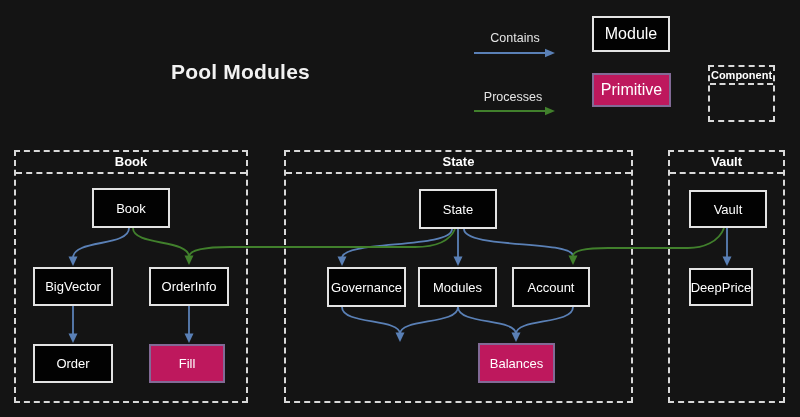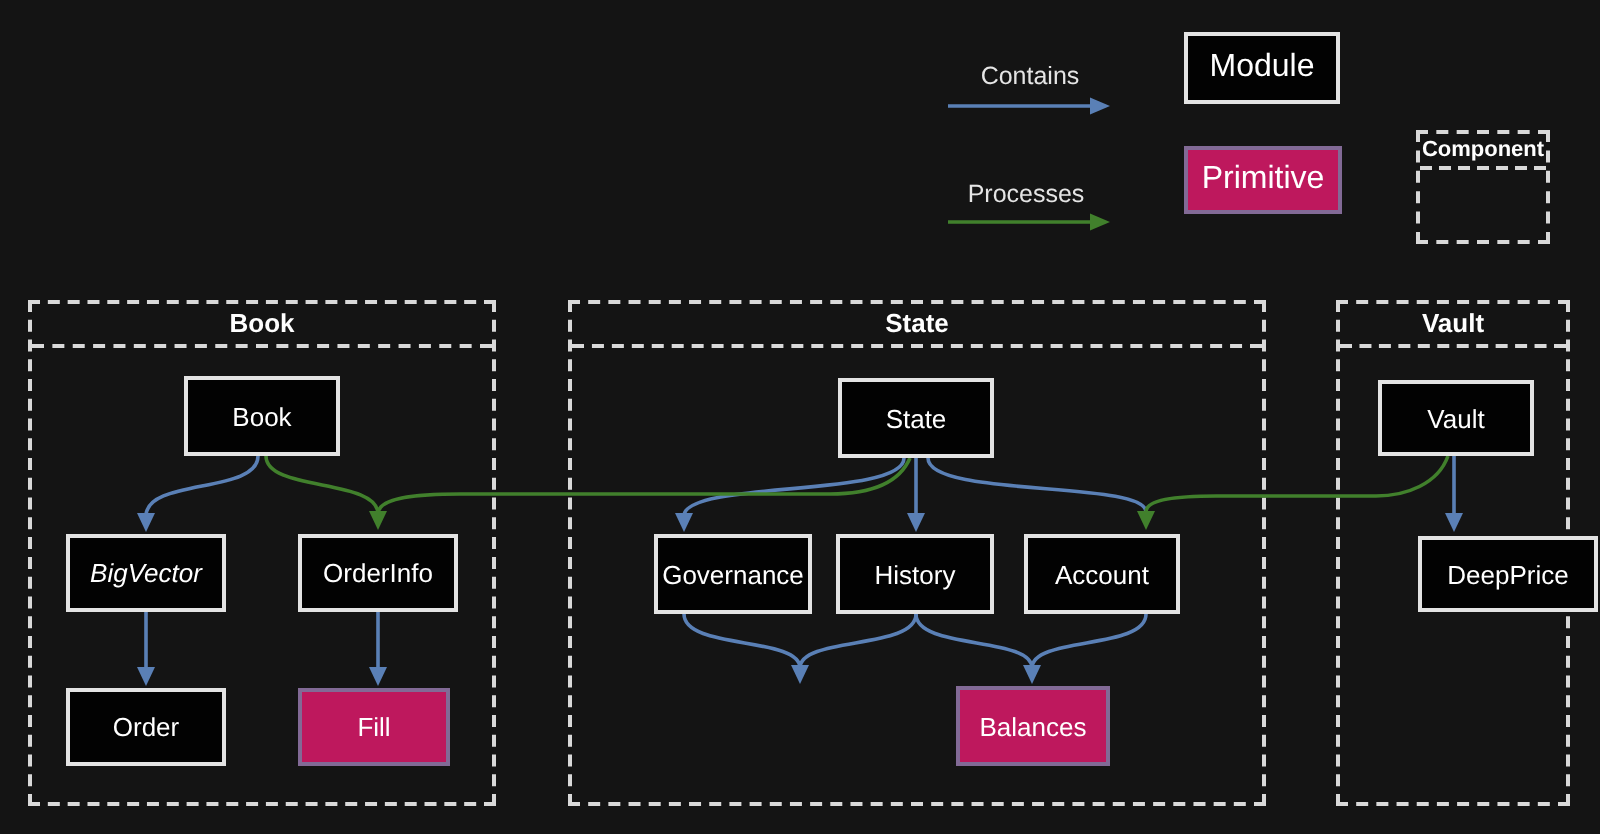--- a/index.html
+++ b/index.html
@@ -41,43 +41,44 @@
     font-weight:bold;font-size:13px;text-align:center;box-sizing:border-box;
   }
   .g-book{left:14px;top:150px;width:234px;height:253px;}
   .g-state{left:284px;top:150px;width:349px;height:253px;}
   .g-vault{left:668px;top:150px;width:117px;height:253px;}
   .node{
     position:absolute;display:flex;align-items:center;justify-content:center;
     font-size:13px;color:#fff;box-sizing:border-box;z-index:3;
   }
   .n-book{left:92px;top:188px;width:78px;height:40px;}
-  .n-bigvector{left:33px;top:267px;width:80px;height:39px;font-style:italic;}
+  .n-bigvector{left:33px;top:267px;width:80px;height:39px;}
   .n-orderinfo{left:149px;top:267px;width:80px;height:39px;}
   .n-order{left:33px;top:344px;width:80px;height:39px;}
   .n-fill{left:149px;top:344px;width:76px;height:39px;}
   .n-state{left:419px;top:189px;width:78px;height:40px;}
   .n-governance{left:303px;top:267px;width:79px;height:40px;margin-left:24px;}
   .n-history{left:418px;top:267px;width:79px;height:40px;}
   .n-account{left:512px;top:267px;width:78px;height:40px;}
   .n-tradeparams{left:361px;top:343px;width:78px;height:40px;}
   .n-balances{left:478px;top:343px;width:77px;height:40px;}
   .n-vault{left:689px;top:190px;width:78px;height:38px;}
-  .n-deepprice{left:689px;top:268px;width:90px;height:38px;margin-left:20px;}
+  .n-deepprice{left:689px;top:268px;width:64px;height:38px;}
   .edges{position:absolute;left:0;top:0;z-index:2;pointer-events:none;}
   .edge-contains{stroke:#5a80b6;stroke-width:1.8;fill:none;}
   .edge-processes{stroke:#41802c;stroke-width:1.8;fill:none;}
   .head-contains{fill:#5a80b6;stroke:none;}
   .head-processes{fill:#41802c;stroke:none;}
 </style>
 </head>
 <body>
 
 <div class="canvas">
 
+  <div class="title">Pool Modules</div>
 
   <div class="legend-label lbl-contains">Contains</div>
   <div class="legend-label lbl-processes">Processes</div>
 
   <div class="legend-node module-style legend-module">
     <span>Module</span>
   </div>
   <div class="legend-node primitive-style legend-primitive">
     <span>Primitive</span>
   </div>
@@ -154,21 +155,21 @@
     <span>Fill</span>
   </div>
 
   <div class="node module-style n-state">
     <span>State</span>
   </div>
   <div class="node module-style n-governance">
     <span>Governance</span>
   </div>
   <div class="node module-style n-history">
-    <span>History</span>
+    <span>Modules</span>
   </div>
   <div class="node module-style n-account">
     <span>Account</span>
   </div>
   <div class="node primitive-style n-balances">
     <span>Balances</span>
   </div>
 
   <div class="node module-style n-vault">
     <span>Vault</span>

